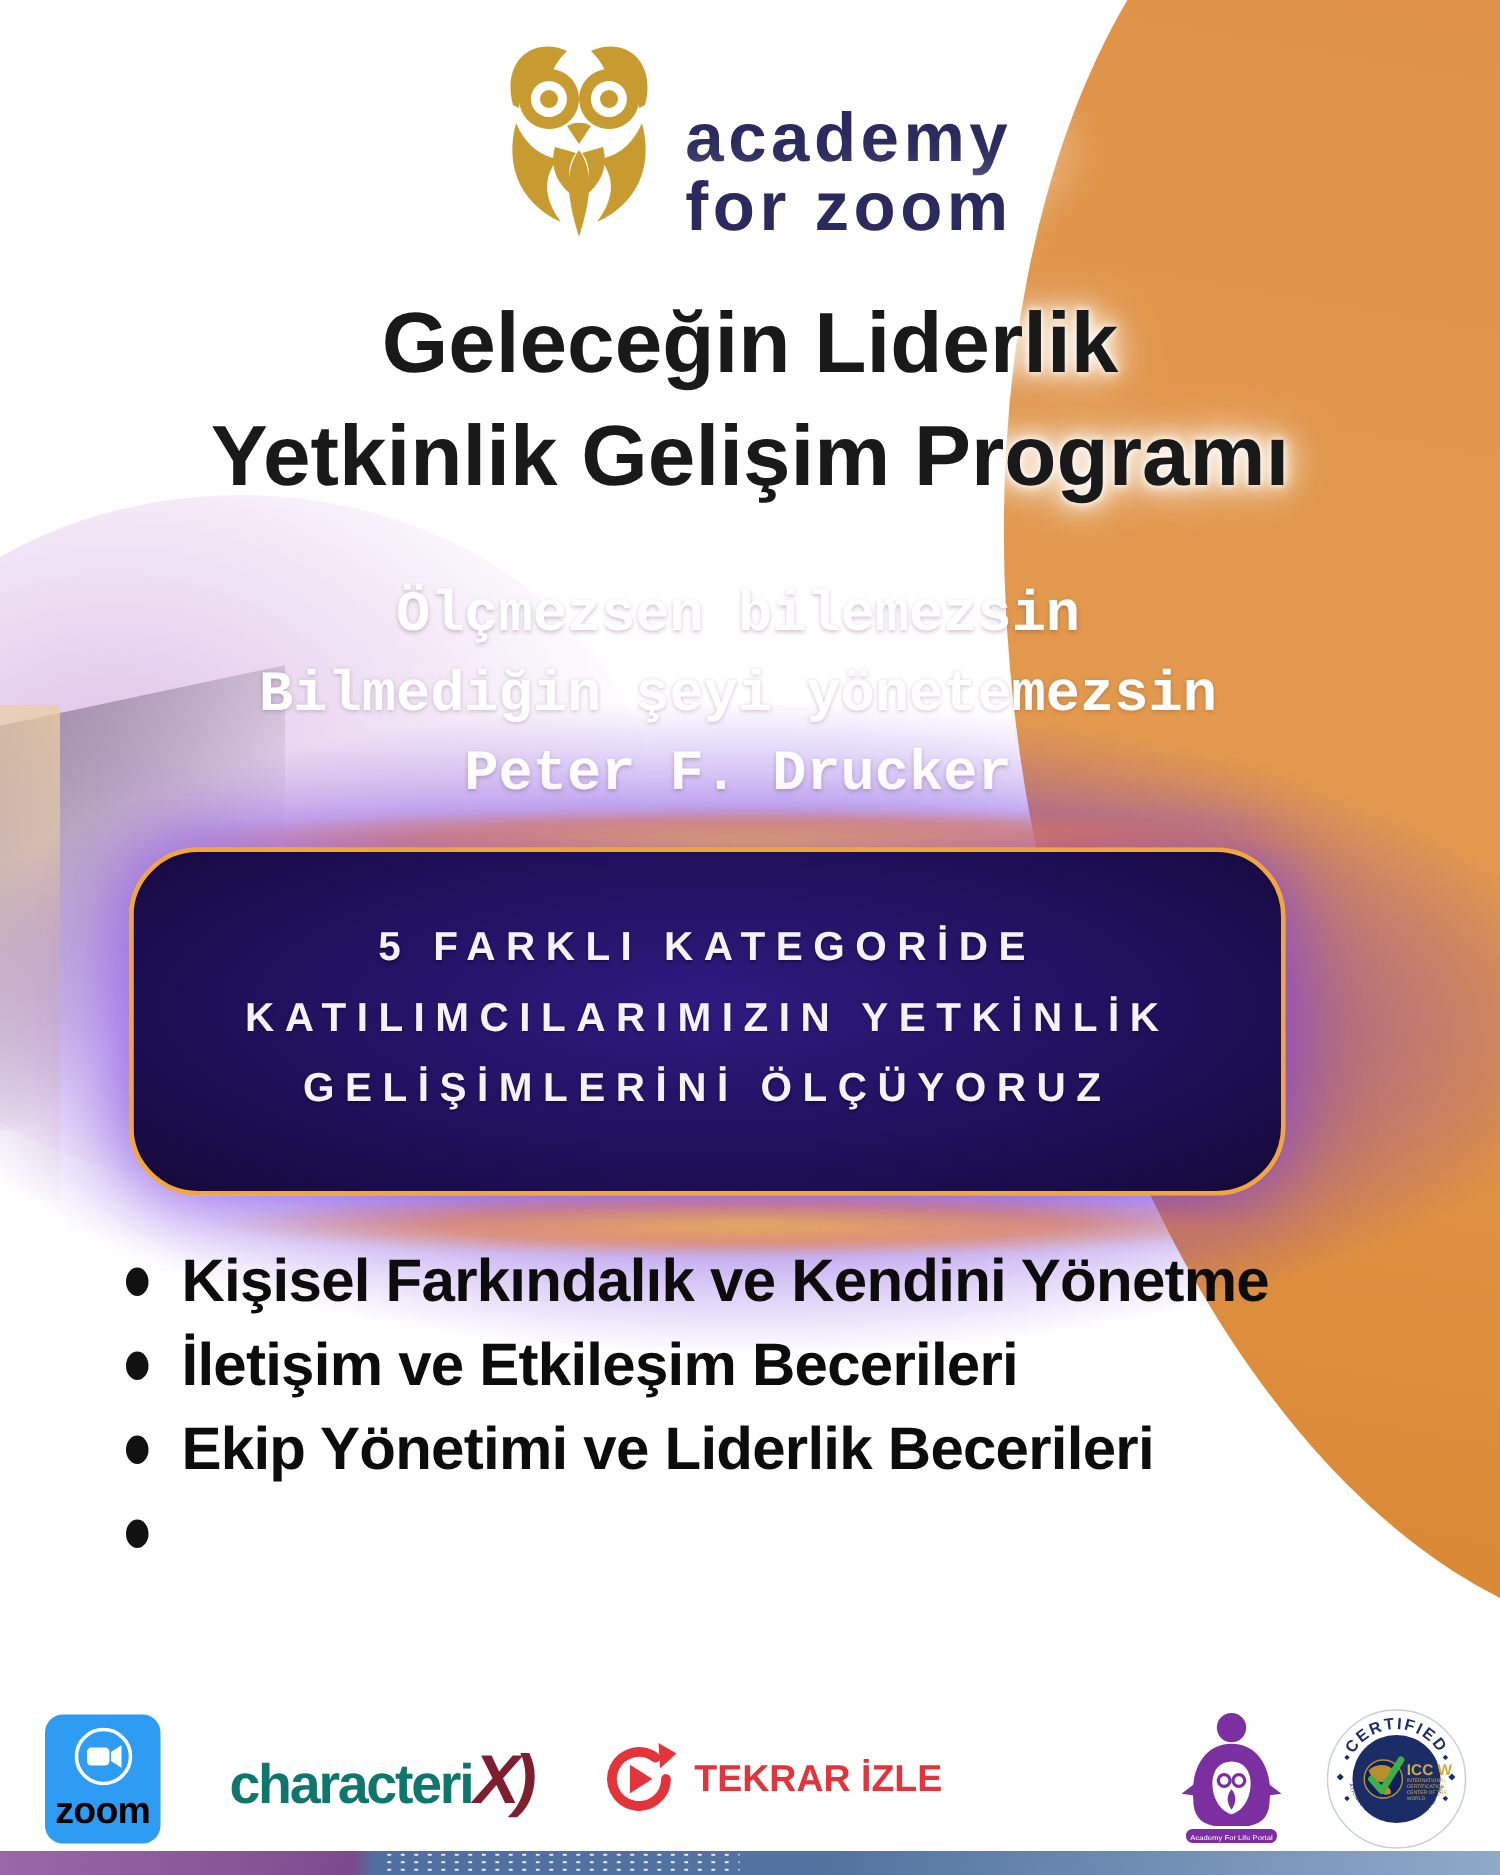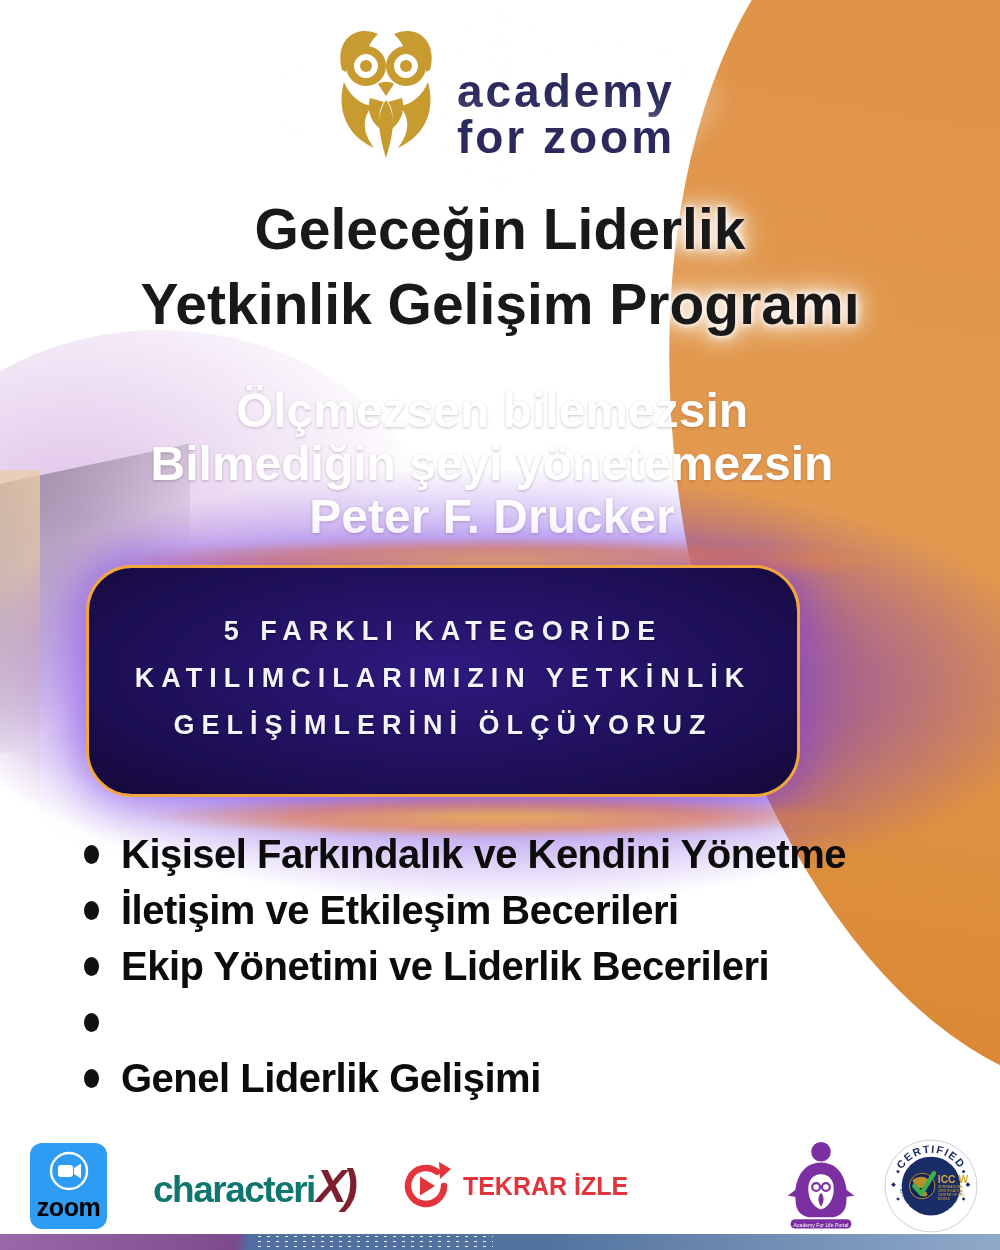--- a/index.html
+++ b/index.html
@@ -39,25 +39,25 @@
   .wordmark{padding-top:30px;color:#2b2a5e;font-weight:700;line-height:46px;font-size:46px;letter-spacing:3px;
     text-shadow:0 0 6px #fff,0 0 14px #fff,0 0 26px #fff,0 0 40px rgba(255,255,255,.9);}
 
   
   .title{position:absolute;top:192px;left:0;right:0;text-align:center;
     font-size:57px;line-height:75px;font-weight:700;color:#191919;
     text-shadow:0 0 5px #fff,0 0 12px #fff,0 0 22px #fff,0 0 36px rgba(255,255,255,.85);}
 
   
   .quote{position:absolute;top:384px;left:0;right:16px;text-align:center;
-    font-size:48px;line-height:53px;font-weight:700;color:#ffffff;
-    text-shadow:0 1px 3px rgba(60,20,60,.25);}
-
-  
-  .highlight{position:absolute;top:565px;left:86px;width:714px;height:232px;
+    font-size:38px;line-height:53px;font-weight:700;color:#ffffff;
+    text-shadow:0 1px 3px rgba(60,20,60,.25);font-family:Liberation Mono, monospace;}
+
+  
+  .highlight{position:absolute;top:565px;left:86px;width:771px;height:232px;
     border:3px solid #f2a73e;border-radius:46px;box-sizing:border-box;
     background:radial-gradient(ellipse at 50% 45%,#2e1a80 0%,#1c0e52 70%,#140938 100%);
     box-shadow:0 0 45px 8px rgba(120,60,230,.55);}
   .highlight-text{padding-top:40px;text-align:center;color:#f4f2fa;
     font-size:27px;line-height:47px;font-weight:700;letter-spacing:7px;
     text-shadow:0 1px 2px rgba(0,0,0,.4);}
 
   
   .bullets{position:absolute;top:832px;left:84px;right:30px;list-style:none;margin:0;padding:0;}
   .bullets li{display:flex;align-items:flex-start;height:56px;
@@ -155,24 +155,20 @@
         <span class="dot"></span>
         <span>İletişim ve Etkileşim Becerileri</span>
       </li>
     <li>
         <span class="dot"></span>
         <span>Ekip Yönetimi ve Liderlik Becerileri</span>
       </li>
     <li>
         <span class="dot"></span>
       </li>
-    <li>
-        <span class="dot"></span>
-        <span>Genel Liderlik Gelişimi</span>
-      </li>
   </ul>
 
   <div class="footer">
 
     <div class="zoom-logo">
       <svg width="42" height="42" viewBox="0 0 42 42">
         <circle cx="21" cy="21" r="18" fill="none" stroke="#ffffff" stroke-width="2.4"></circle>
         <rect x="10" y="15" width="15" height="12" rx="3" fill="#ffffff"></rect>
         <path d="M26,18 L33,13.5 L33,28.5 L26,24 Z" fill="#ffffff"></path>
       </svg>

